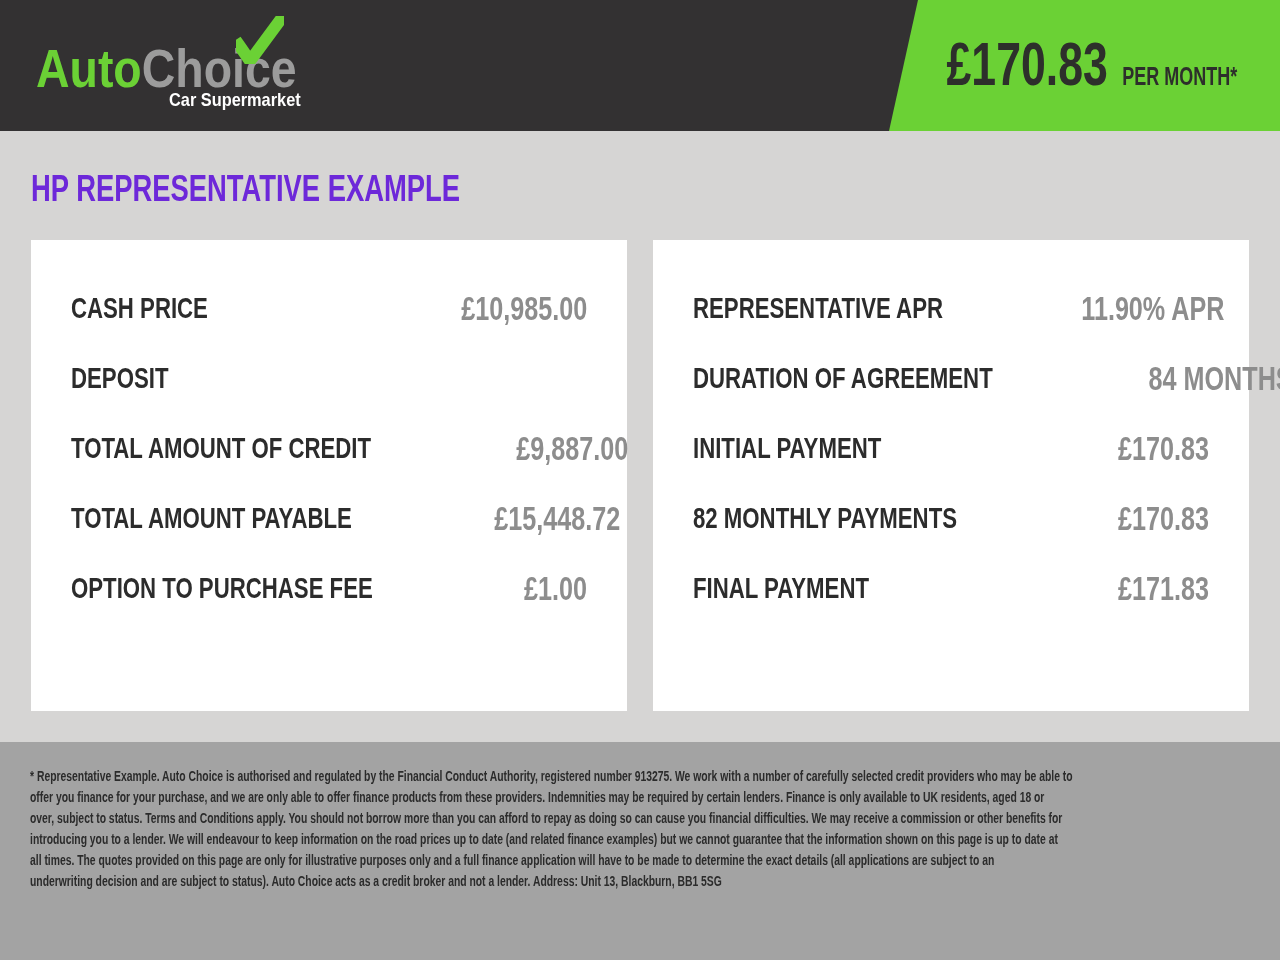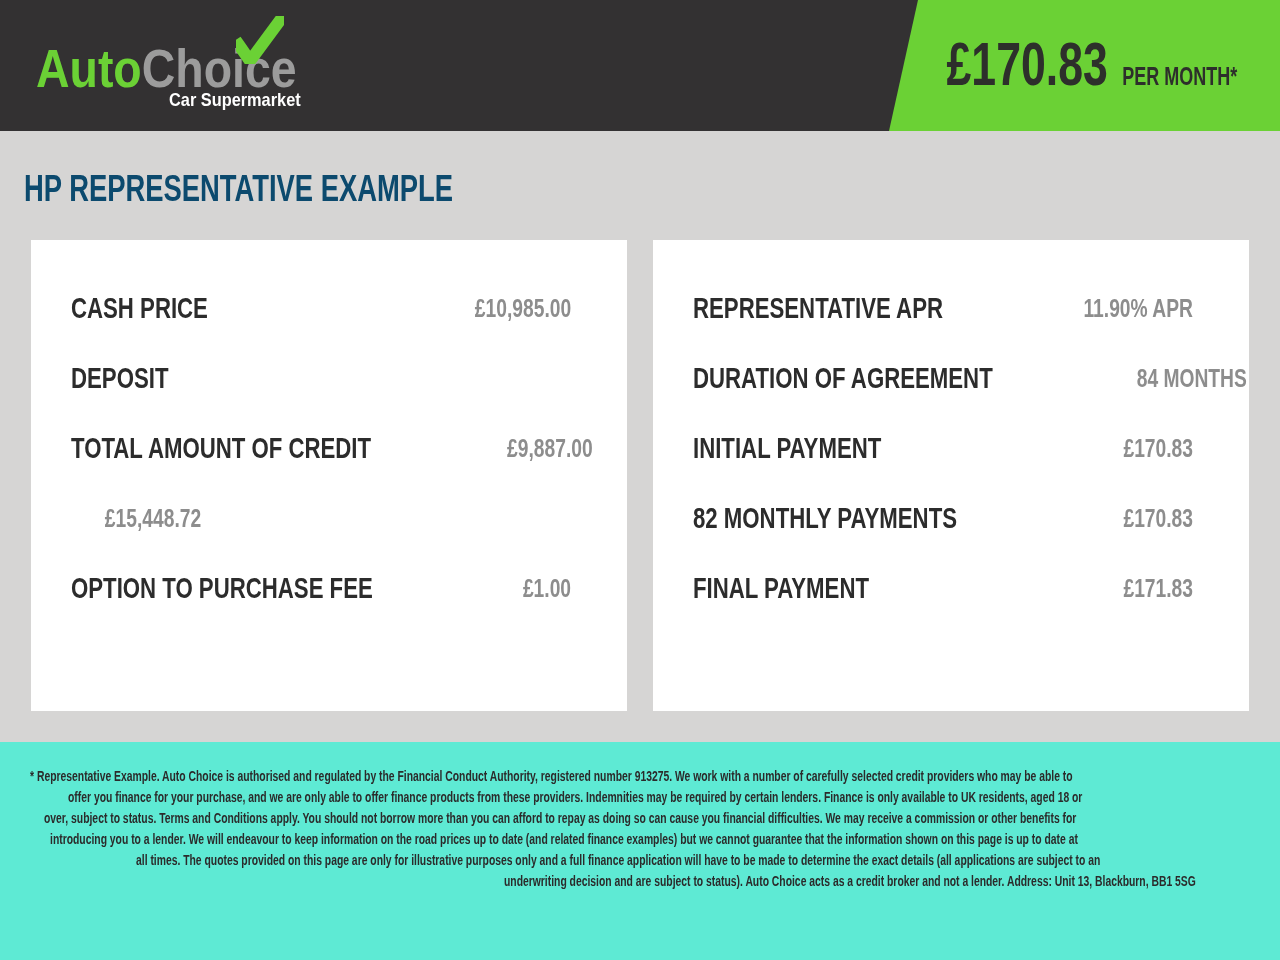--- a/index.html
+++ b/index.html
@@ -27,33 +27,33 @@
                   color:#ffffff; line-height:19px; }
   .logo-tagline .cx { transform:scaleX(0.86); }
 
   .price-row { position:absolute; left:890px; right:0; top:33px; text-align:right; }
   .price-inner { display:inline-block; white-space:nowrap; transform:scaleX(0.72); transform-origin:50% 50%; }
   .price-amount { font-size:62px; font-weight:bold; color:#2d2f2b; line-height:62px; }
   .price-period { font-size:25px; font-weight:bold; color:#2d2f2b; margin-left:20px; }
 
   
   .main { position:absolute; left:0; top:131px; width:1280px; height:611px; background:#d6d5d4; }
-  .page-title { position:absolute; left:24px; top:38px; font-size:37px; font-weight:bold;
-                color:#0c4a6e; line-height:40px;text-decoration:underline; }
+  .page-title { position:absolute; left:31px; top:38px; font-size:37px; font-weight:bold;
+                color:#6d28d9; line-height:40px;text-decoration:underline; }
 
   .card { position:absolute; top:109px; width:596px; height:471px; background:#ffffff;
-          padding:33px 56px 18px 40px; }
+          padding:33px 40px 18px 40px; }
   .card-left  { left:31px; }
   .card-right { left:653px; }
   .frow { height:70px; display:flex; align-items:center; justify-content:space-between; }
   .flabel { font-size:30px; font-weight:bold; color:#2c2c2c; }
-  .fvalue { font-size:26px; font-weight:bold; color:#8d8d8d; }
+  .fvalue { font-size:34px; font-weight:bold; color:#8d8d8d; }
 
   
-  .footer { position:absolute; left:0; top:742px; width:1280px; height:218px; background:#5eead4;text-align:right; }
+  .footer { position:absolute; left:0; top:742px; width:1280px; height:218px; background:#a3a3a3; }
   .disclaimer { position:absolute; left:30px; top:24px; }
   .disclaimer-line { font-size:14px; font-weight:bold; color:#2b2b2b; line-height:21px; white-space:nowrap; }
 </style>
 </head>
 <body>
 
 <div id="stage">
 
   <div class="header">
     <div class="green-banner"></div>
@@ -88,20 +88,21 @@
         <span class="fvalue"><span class="cx cx-r">£10,985.00</span></span>
       </div>
       <div class="frow">
         <span class="flabel"><span class="cx cx-l">DEPOSIT</span></span>
       </div>
       <div class="frow">
         <span class="flabel"><span class="cx cx-l">TOTAL AMOUNT OF CREDIT</span></span>
         <span class="fvalue"><span class="cx cx-r">£9,887.00</span></span>
       </div>
       <div class="frow">
+        <span class="flabel"><span class="cx cx-l">TOTAL AMOUNT PAYABLE</span></span>
         <span class="fvalue"><span class="cx cx-r">£15,448.72</span></span>
       </div>
       <div class="frow">
         <span class="flabel"><span class="cx cx-l">OPTION TO PURCHASE FEE</span></span>
         <span class="fvalue"><span class="cx cx-r">£1.00</span></span>
       </div>
     </div>
 
     <div class="card card-right">
       <div class="frow">

